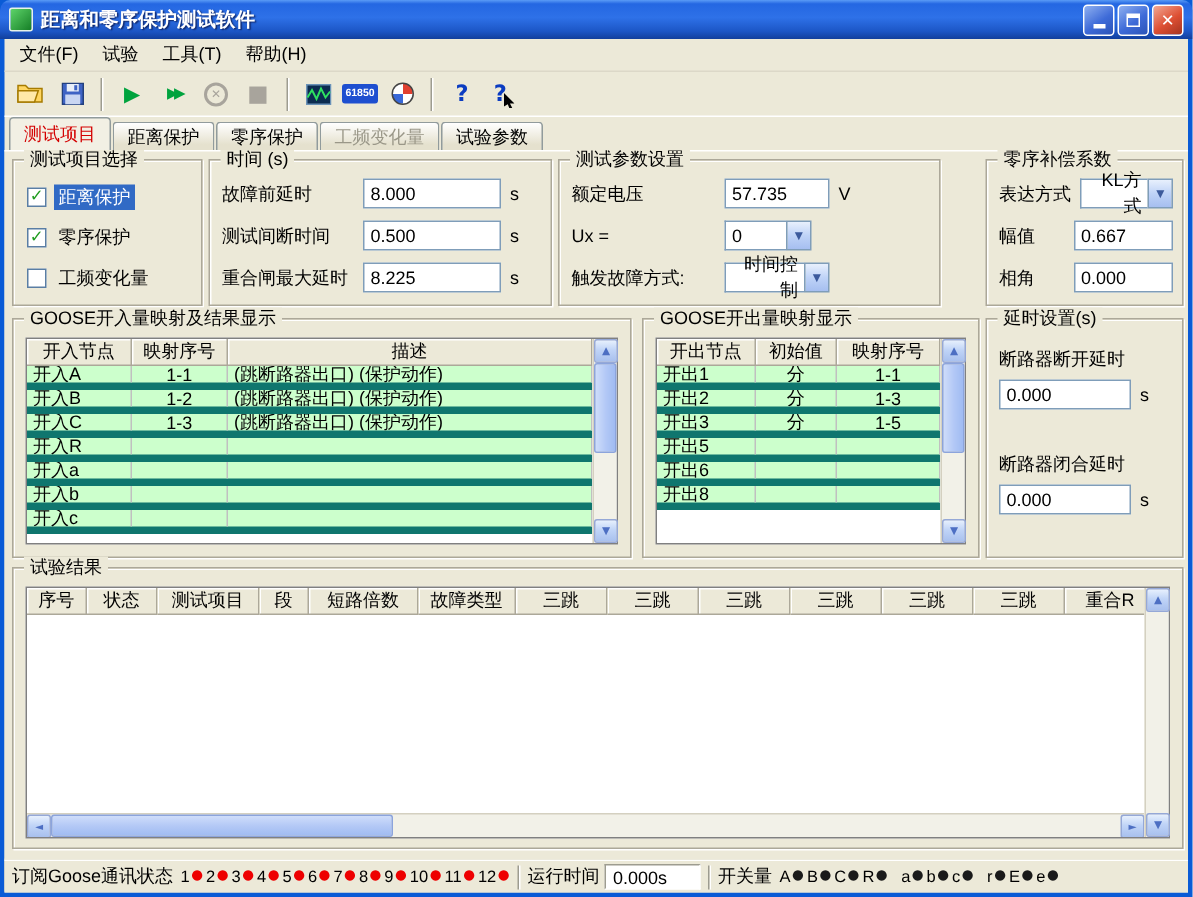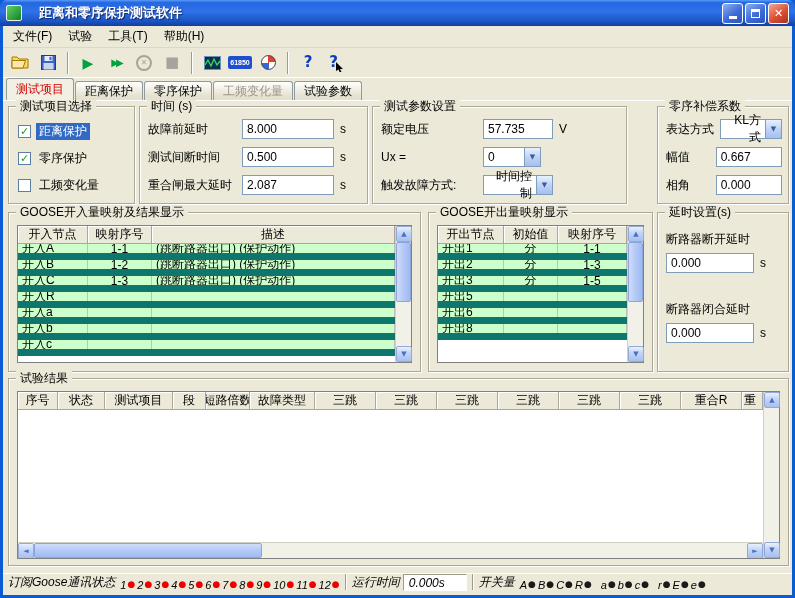--- a/index.html
+++ b/index.html
@@ -1,19 +1,19 @@
 <!DOCTYPE html>
 <html><head>
 <meta charset="utf-8">
 <style>
 *{box-sizing:border-box;margin:0;padding:0;}
 body{font-family:"Liberation Sans","DejaVu Sans",sans-serif;font-size:12px;color:#000;background:#fff;}
 .window{position:relative;width:795px;height:598px;background:#0A5BD6;overflow:hidden;}
 
-.titlebar{position:absolute;top:0;left:0;right:0;height:26px;display:flex;align-items:center;gap:17px;padding:0 6px;
+.titlebar{position:absolute;top:0;left:0;right:0;height:26px;display:flex;align-items:center;gap:5px;padding:0 6px;
   background:linear-gradient(180deg,#5A9BF6 0%,#2467E2 10%,#2E71E8 45%,#1C56C6 80%,#123F9C 100%);
   border-radius:7px 7px 0 0;}
 .appicon{width:16px;height:16px;border:1px solid #E8F2E8;border-radius:2px;background:linear-gradient(135deg,#5ED46A,#157E26);}
 .title{flex:1;color:#fff;font-weight:bold;font-size:13px;text-shadow:1px 1px 1px rgba(10,20,70,.8);white-space:nowrap;overflow:hidden;}
 .wbtns{display:flex;gap:2px;}
 .wbtn{width:21px;height:21px;border:1px solid #fff;border-radius:3px;display:flex;align-items:center;justify-content:center;color:#fff;font-size:11px;font-family:"DejaVu Sans",sans-serif;}
 .wbtn.min,.wbtn.max{background:linear-gradient(145deg,#8FB0F0 0%,#3E6BD8 55%,#2B54B8 100%);}
 .wbtn.close{background:linear-gradient(145deg,#F2A893 0%,#DD4F33 55%,#A33420 100%);}
 .minglyph{width:8px;height:3px;background:#fff;margin-top:9px;}
 .maxglyph{width:9px;height:9px;border:1px solid #fff;border-top:3px solid #fff;}
@@ -72,44 +72,44 @@
 
 .dfrow{position:absolute;left:8px;display:flex;align-items:center;gap:6px;height:20px;}
 .dlbl{position:absolute;left:8px;white-space:nowrap;}
 .dl1{top:18px}.dlf1{top:40px}.dl2{top:88px}.dlf2{top:110px}
 
 .tbl{position:absolute;left:8px;top:12px;right:8px;bottom:8px;border:1px solid #808080;background:#fff;display:flex;}
 .tmain{flex:1;display:flex;flex-direction:column;min-width:0;overflow:hidden;}
 .thead{display:flex;height:18px;flex:0 0 18px;}
 .th{background:#ECE9D8;border-right:1px solid #ACA899;border-bottom:1px solid #ACA899;box-shadow:inset 1px 1px 0 #fff;display:flex;align-items:center;justify-content:center;white-space:nowrap;overflow:hidden;padding:0 2px;}
 .tbody{flex:1;overflow:hidden;background:#fff;}
-.trow{display:flex;height:16px;background:#CCFFCC;border-bottom:7px solid #0f766e;}
+.trow{display:flex;height:16px;background:#CCFFCC;border-bottom:5px solid #0f766e;}
 .td{border-right:1px solid #C0C0C0;padding:0 4px;display:flex;align-items:center;white-space:nowrap;overflow:hidden;}
 .ci1{flex:0 0 70px}.ci2{flex:0 0 64px;justify-content:center}.ci3{flex:1 1 auto;min-width:0}
 .co1{flex:0 0 66px}.co2{flex:0 0 54px;justify-content:center}.co3{flex:1 1 auto;min-width:0;justify-content:center}
 
 .vscroll{width:16px;flex:0 0 16px;background:#F2F1E8;display:flex;flex-direction:column;border-left:1px solid #D4D0C0;}
 .sbtn{width:16px;height:16px;flex:0 0 16px;background:linear-gradient(180deg,#E7F0FD,#C0D4F7 45%,#A8C0EE);border:1px solid #95A8D7;border-radius:2px;display:flex;align-items:center;justify-content:center;color:#4D6FC3;font-size:7px;font-family:"DejaVu Sans",sans-serif;}
 .vtrack{flex:1;position:relative;}
 .vthumb{position:absolute;left:0;right:0;top:0;height:58%;background:linear-gradient(90deg,#CFDDFA,#B4C9F6 50%,#A0BBF2);border:1px solid #8CA4DC;border-radius:2px;}
 .hscroll{height:16px;flex:0 0 16px;display:flex;background:#F2F1E8;border-top:1px solid #D4D0C0;}
 .htrack{flex:1;position:relative;}
 .hthumb{position:absolute;top:0;bottom:0;left:0;width:228px;background:linear-gradient(180deg,#CFDDFA,#B4C9F6 50%,#A0BBF2);border:1px solid #8CA4DC;border-radius:2px;}
 
 .rtbl{position:absolute;left:8px;top:12px;right:8px;bottom:6px;border:1px solid #808080;background:#fff;display:flex;}
 .rleft{flex:1;display:flex;flex-direction:column;min-width:0;overflow:hidden;}
 .rhead{display:flex;height:18px;flex:0 0 18px;overflow:hidden;background:#ECE9D8;}
 .rth{flex:0 0 auto;background:#ECE9D8;border-right:1px solid #ACA899;border-bottom:1px solid #ACA899;box-shadow:inset 1px 1px 0 #fff;display:flex;align-items:center;justify-content:center;white-space:nowrap;overflow:hidden;padding:0 2px;}
 .rth:nth-child(1){width:40px}.rth:nth-child(2){width:47px}.rth:nth-child(3){width:68px}
-.rth:nth-child(4){width:33px}.rth:nth-child(5){width:44px}.rth:nth-child(6){width:65px}
+.rth:nth-child(4){width:33px}.rth:nth-child(5){width:73px}.rth:nth-child(6){width:65px}
 .rth:nth-child(7),.rth:nth-child(8),.rth:nth-child(9),.rth:nth-child(10),.rth:nth-child(11),.rth:nth-child(12),.rth:nth-child(13){width:61px}
 .rth:nth-child(14){flex:1 1 auto;min-width:0;justify-content:flex-start;}
 .rbody{flex:1;background:#fff;}
 
-.statusbar{height:22px;flex:0 0 22px;display:flex;padding:0 5px;background:#ECE9D8;border-top:1px solid #fff;box-shadow:0 -1px 0 #C4C0B0;font-style:italic;}
+.statusbar{height:22px;flex:0 0 22px;display:flex;align-items:center;padding:0 5px;background:#ECE9D8;border-top:1px solid #fff;box-shadow:0 -1px 0 #C4C0B0;}
 .slabel{white-space:nowrap;margin-right:3px;}
 .sdiv{width:2px;height:16px;border-left:1px solid #9D9C90;border-right:1px solid #fff;margin:0 5px;}
 .sfield{height:17px;min-width:64px;background:#fff;border:1px solid;border-color:#9D9C90 #fff #fff #9D9C90;display:flex;align-items:center;padding:0 5px;}
 .dots{display:flex;align-items:center;}
 .dnum{font-size:11px;margin-left:2px;}
 .dot{font-size:9px;line-height:1;margin-left:1px;font-family:"DejaVu Sans",sans-serif;}
 .dot.red{color:#EE0000}.dot.dark{color:#1A1A1A}
 .dgrp{display:flex;align-items:center;margin-right:7px;}
 </style>
 </head>
@@ -238,21 +238,21 @@
           <span class="fedit" style="width:92px">8.000</span>
           <span class="funit">s</span>
         </div>
         <div class="frow rowB">
           <span class="flabel">测试间断时间</span>
           <span class="fedit" style="width:92px">0.500</span>
           <span class="funit">s</span>
         </div>
         <div class="frow rowC">
           <span class="flabel">重合闸最大延时</span>
-          <span class="fedit" style="width:92px">2.087</span>
+          <span class="fedit" style="width:92px">8.225</span>
           <span class="funit">s</span>
         </div>
       </div>
 
       <div class="group g-param">
         <div class="gtitle">测试参数设置</div>
         <div class="frow rowA">
           <span class="flabel">额定电压</span>
           <span class="fedit" style="width:70px">57.735</span>
           <span class="funit">V</span>

